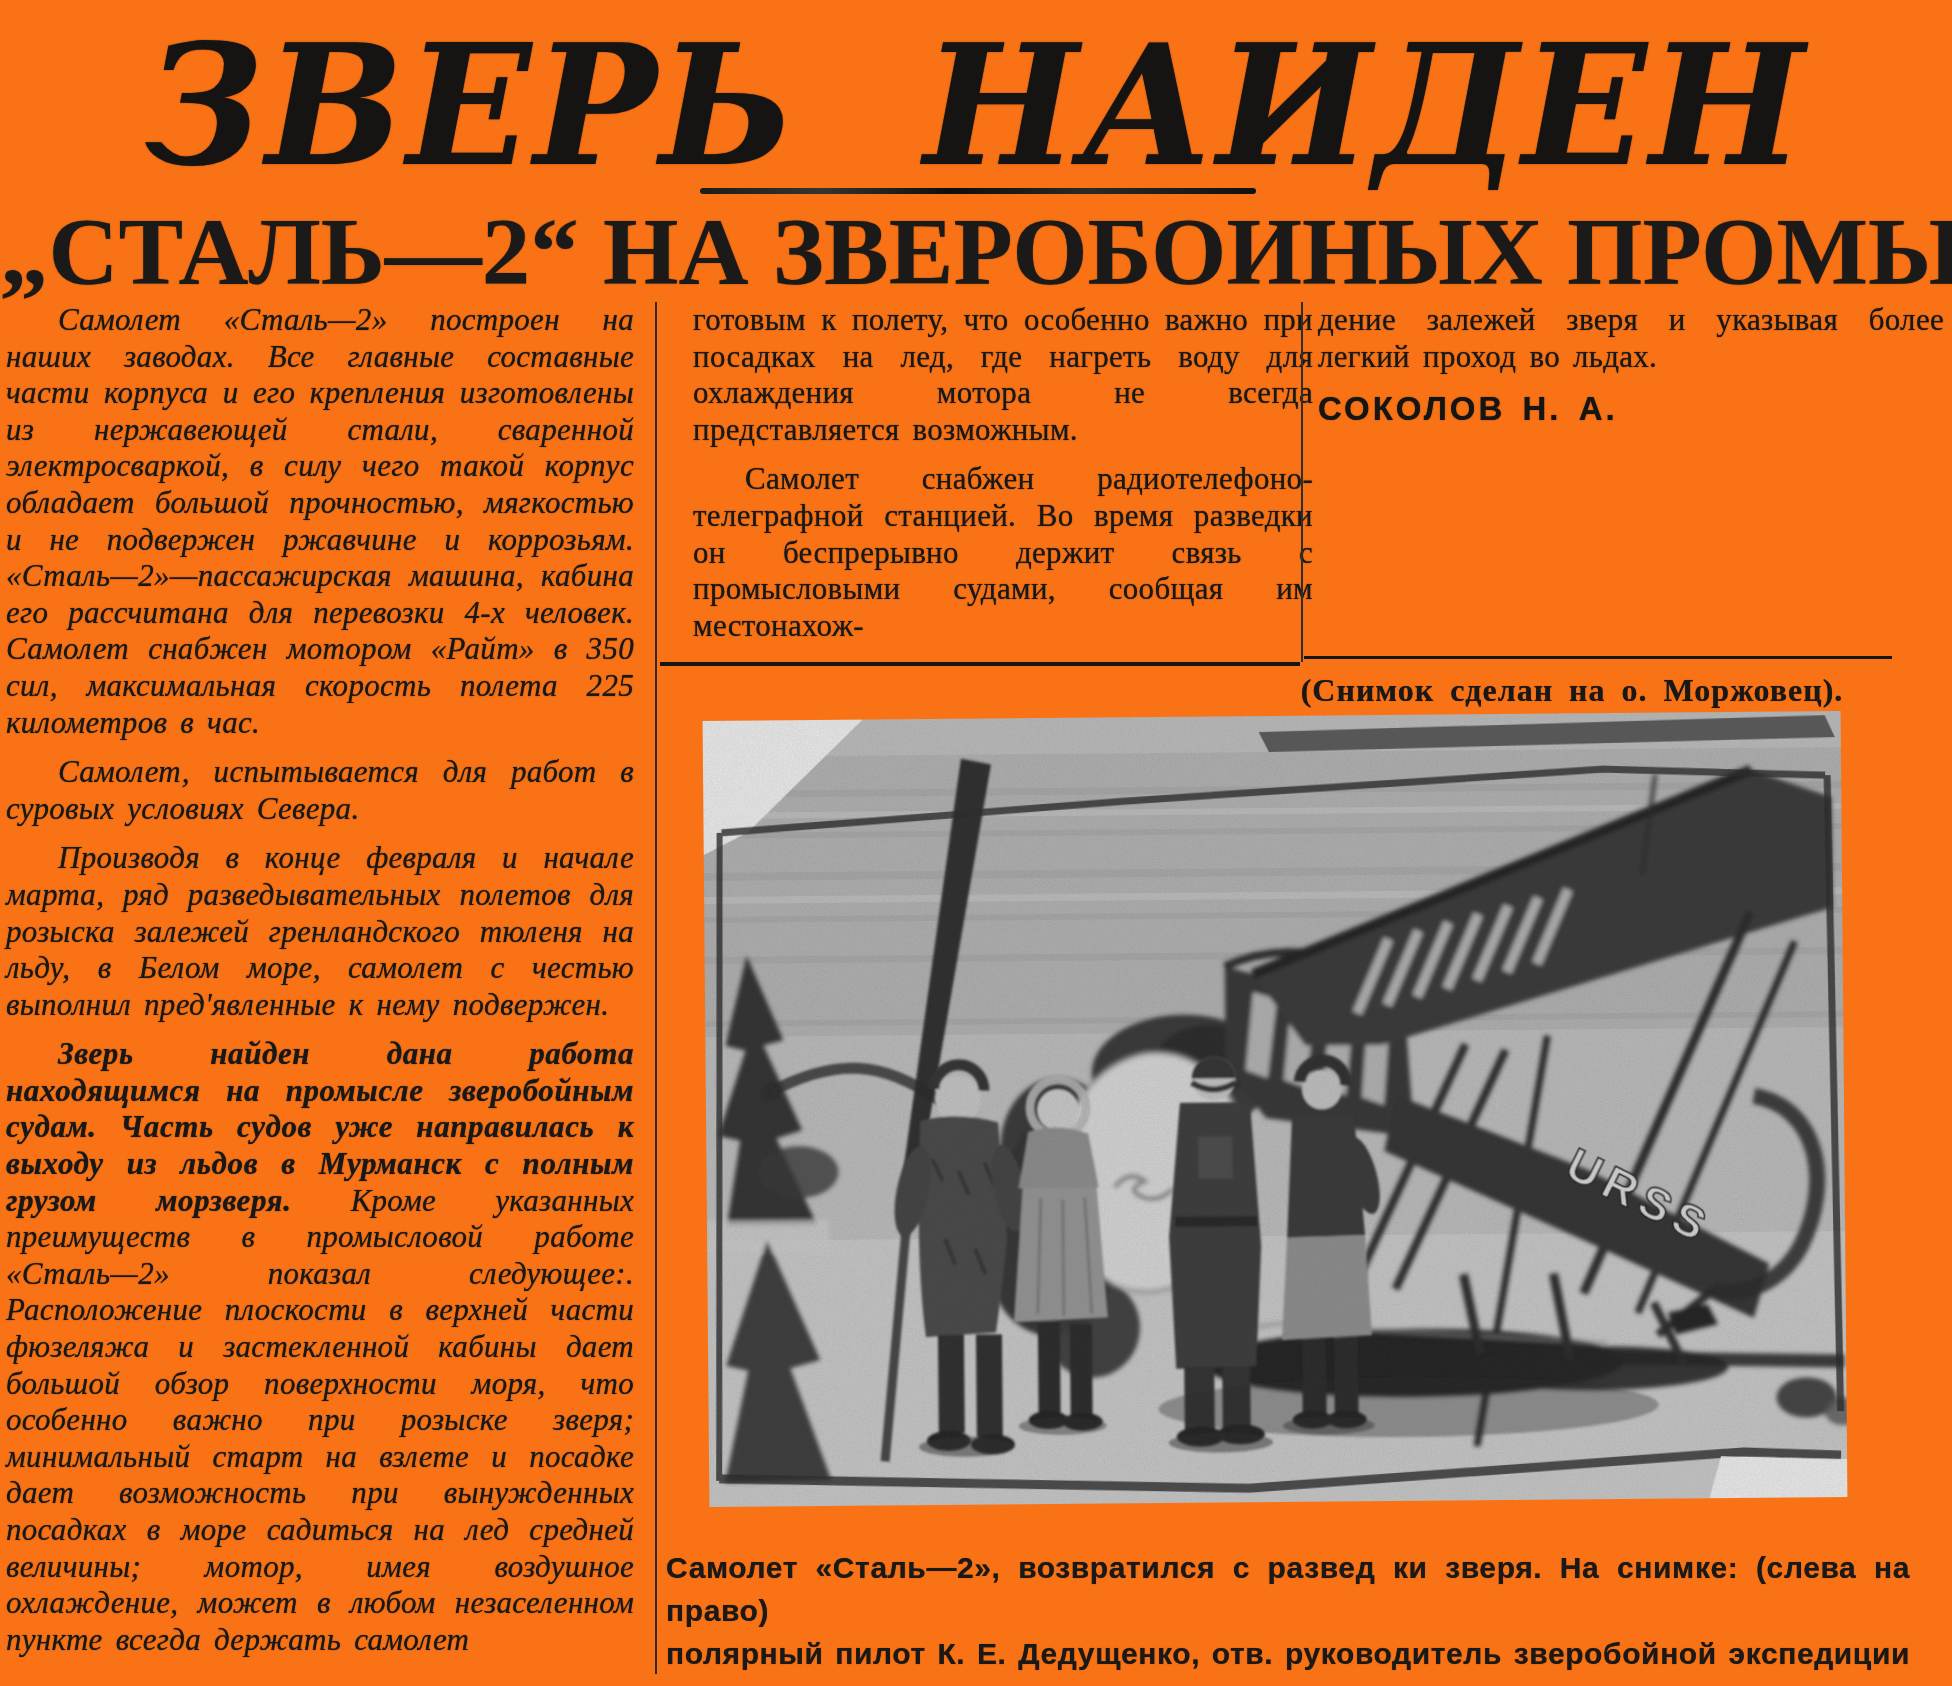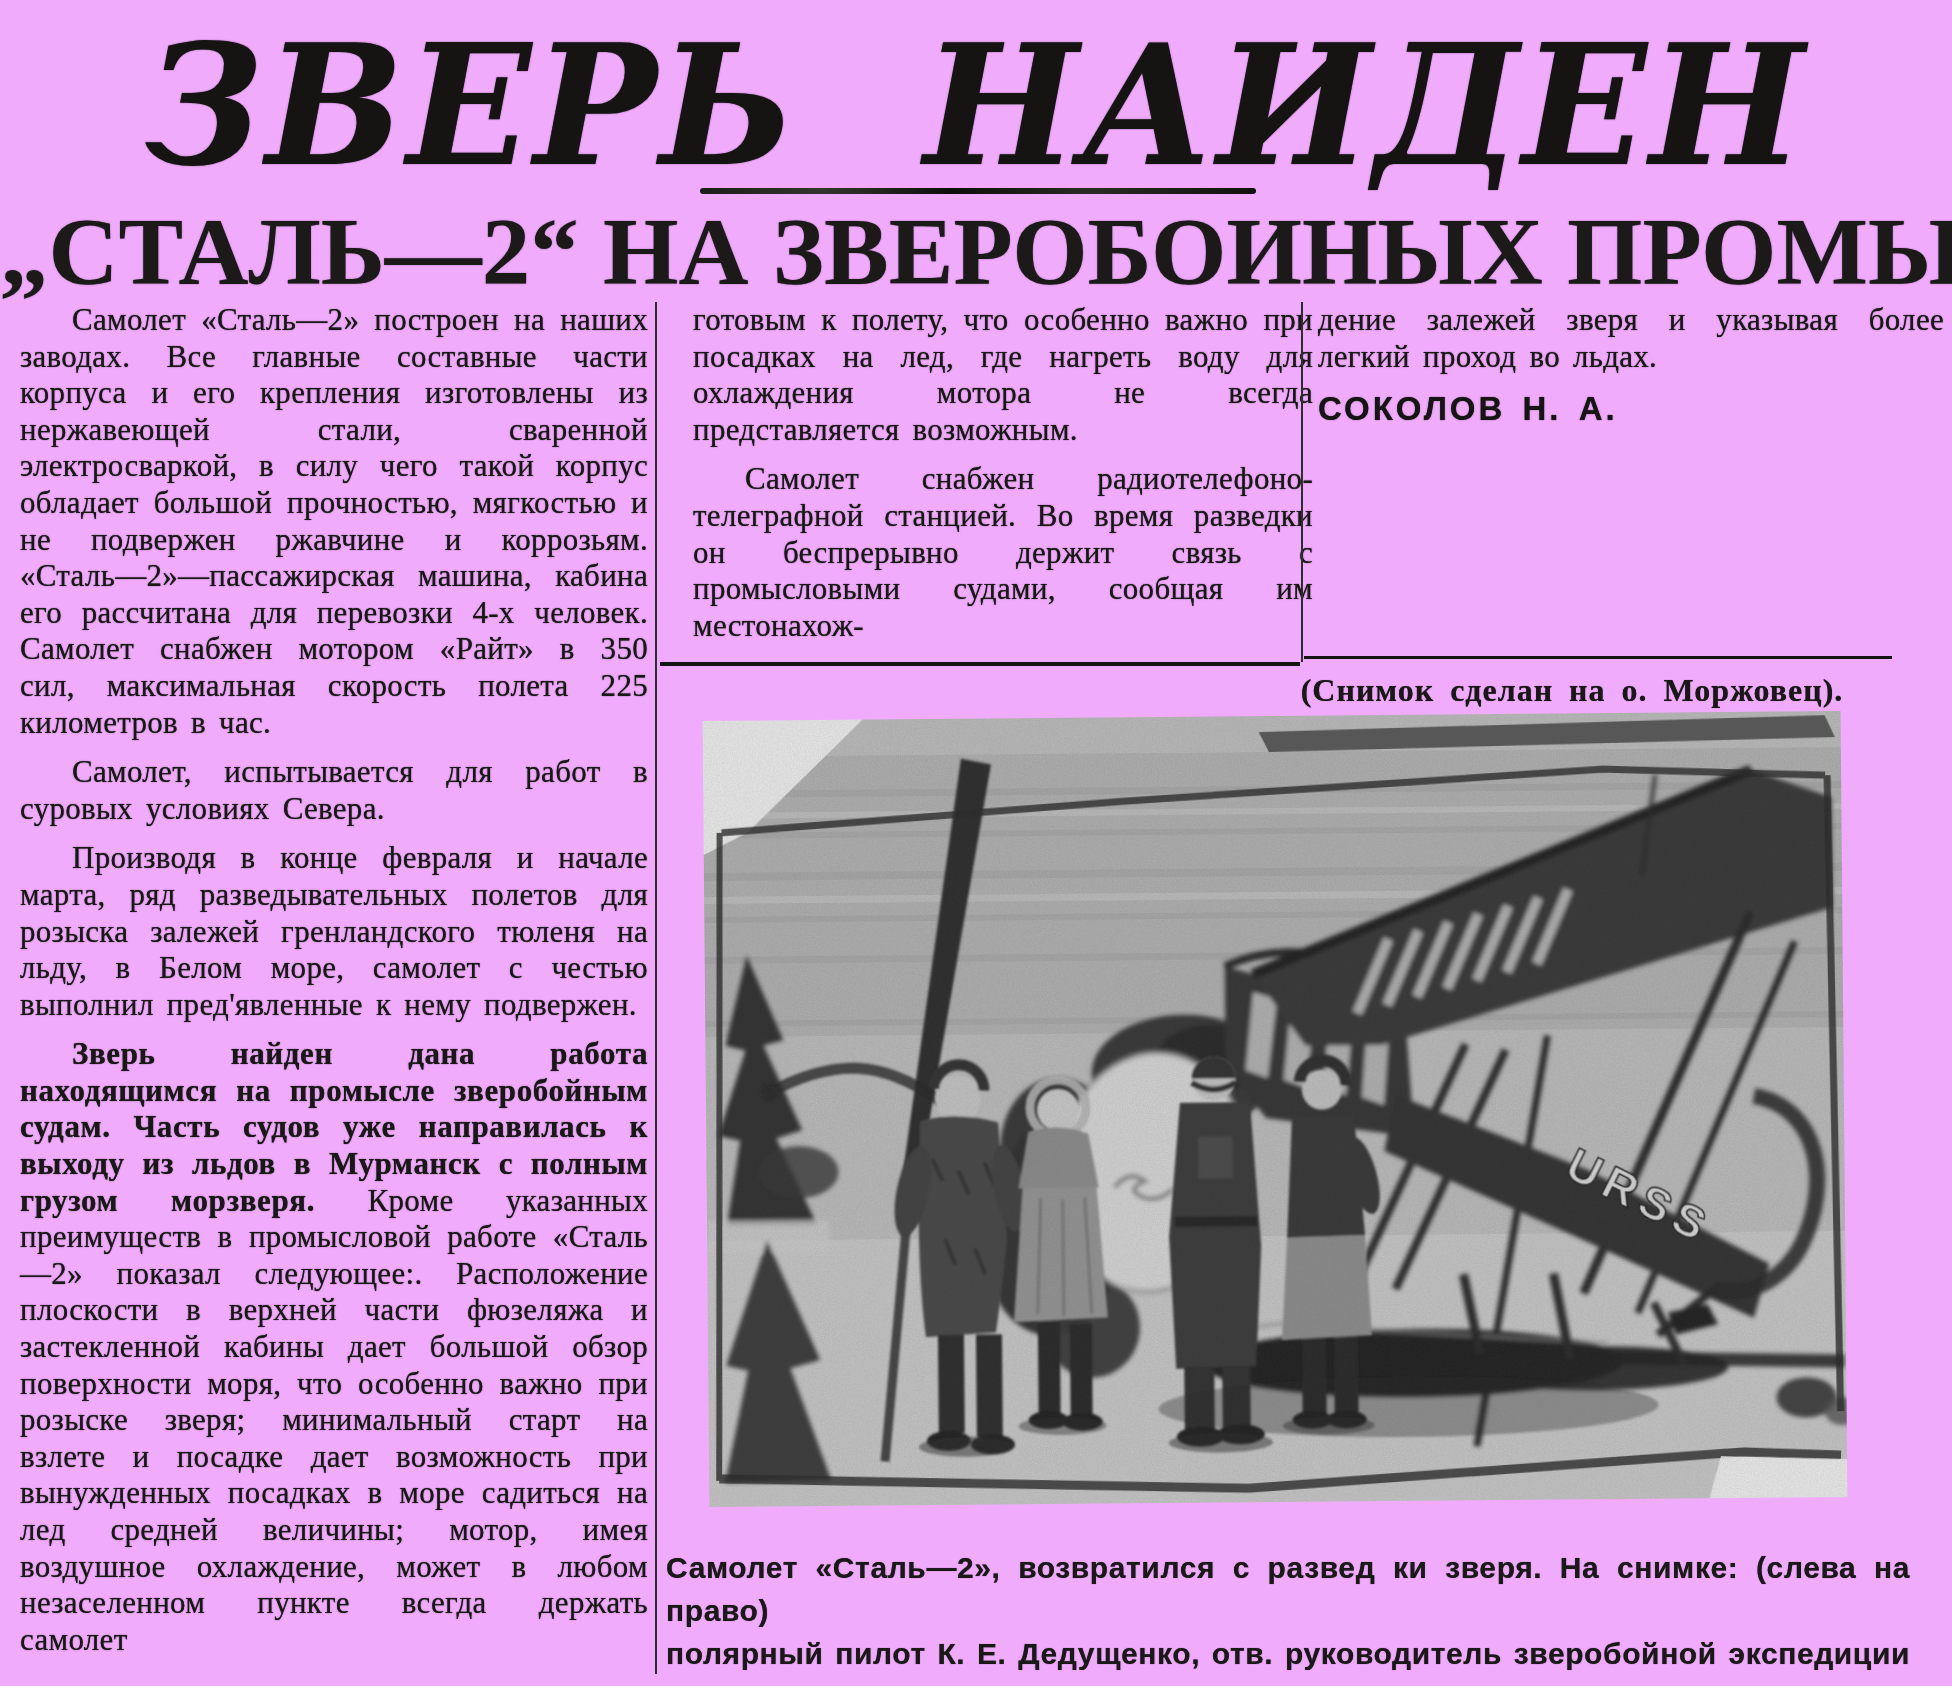--- a/index.html
+++ b/index.html
@@ -1,18 +1,18 @@
 <!DOCTYPE html>
 <html lang="ru"><head>
 <meta charset="utf-8">
 <style>
   html,body{margin:0;padding:0;background:#e8e8e6;}
   .page{
     position:relative; width:1952px; height:1686px;
-    background:#f0abfc; overflow:hidden;
+    background:#f97316; overflow:hidden;
     font-family:"Liberation Serif", serif; color:#141414;
   }
   
   .headline{
     position:absolute; top:22px; left:0; width:100%;
     text-align:center;
     font-family:"DejaVu Serif", serif;
     font-style:italic; font-weight:700;
     font-size:172px; line-height:1.0;
     letter-spacing:3px; word-spacing:70px;
@@ -48,21 +48,21 @@
     text-align:justify;
     letter-spacing:0.3px; word-spacing:5px;
     color:#191817;
     filter:blur(0.35px);
     text-shadow:0 0 0.8px rgba(30,30,28,.8), 0 0 2px rgba(60,60,55,.25);
   }
   .col p{margin:0;}
   .col p + p{margin-top:13px;}
   .col p.indent{text-indent:52px;}
   .emph{font-weight:700; letter-spacing:0.6px;}
-  #col1{left:20px;  width:628px;}
+  #col1{left:6px;  width:628px;font-style:italic;}
   #col2{left:693px; width:620px;}
   #col3{left:1318px;width:626px;}
   .signature{
     margin-top:16px;
     text-align:left; padding-right:165px;
     font-family:"Liberation Sans", sans-serif;
     font-weight:700; font-size:33px; letter-spacing:3px;
     color:#161514;
   }
   .vrule{position:absolute; width:2px; background:#2e2d2b; filter:blur(0.4px);}

